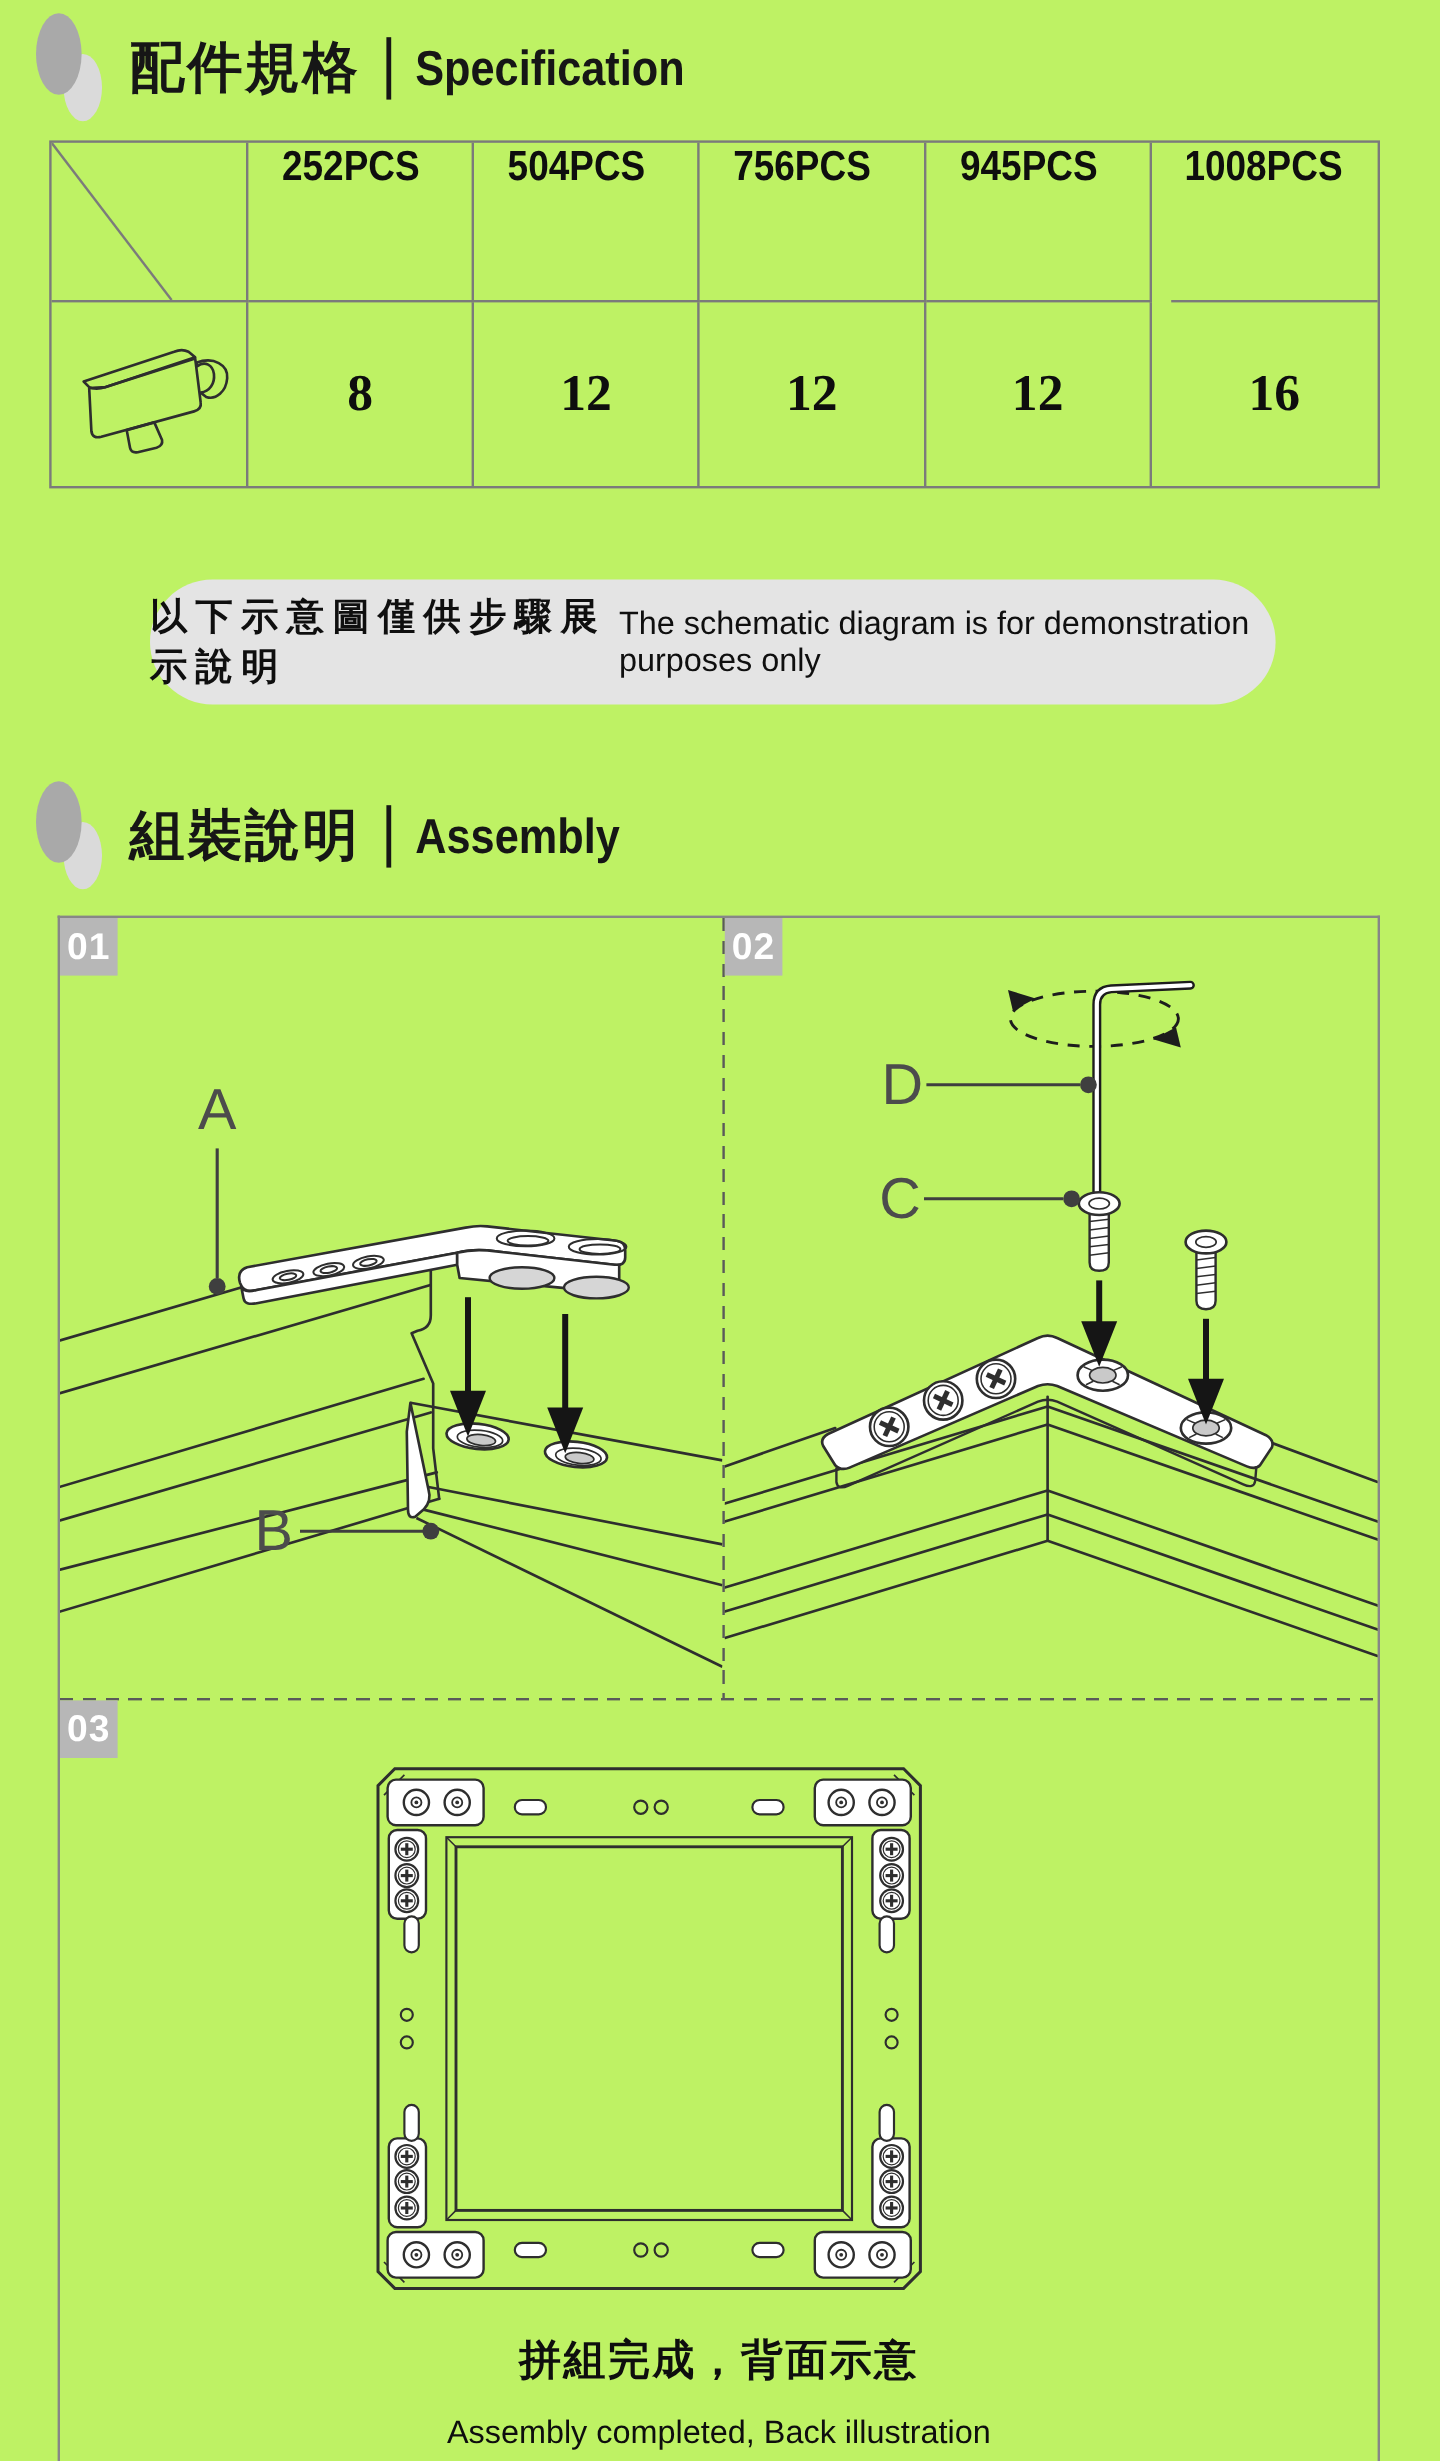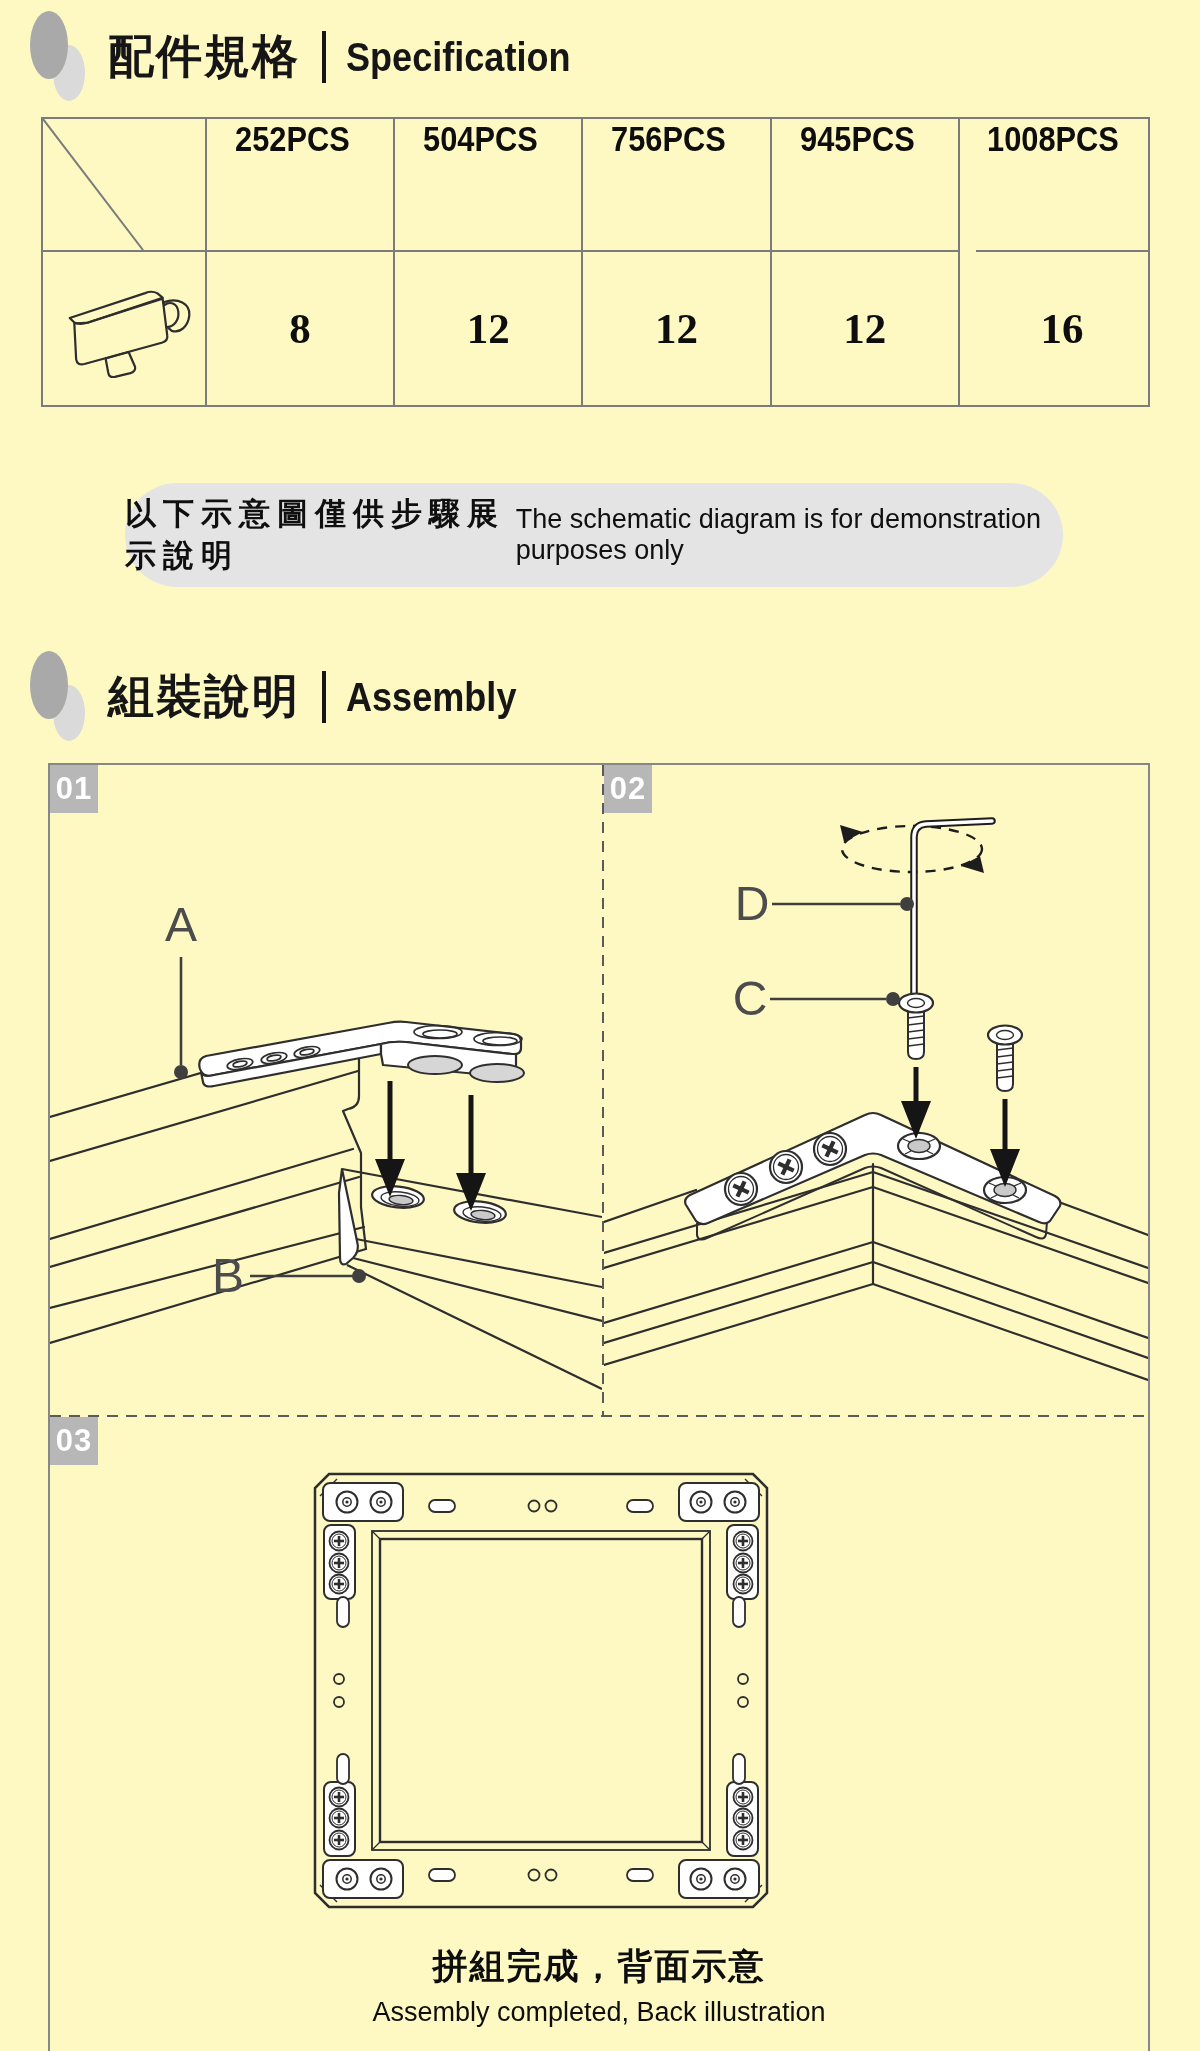--- a/index.html
+++ b/index.html
@@ -1,16 +1,16 @@
 <!DOCTYPE html>
 <html><head>
 <meta charset="utf-8">
 <style>
   html,body{margin:0;padding:0;background:#ffffff;}
-  .page{position:relative;width:1200px;height:2051px;background:#fef9c3;overflow:hidden;
+  .page{position:relative;width:1200px;height:2051px;background:#bef264;overflow:hidden;
         font-family:"Liberation Sans","DejaVu Sans",sans-serif;color:#111;}
 
   
   .section-head{position:absolute;left:28px;height:104px;display:flex;align-items:center;}
   .head-circles{flex:0 0 auto;margin-right:16px;}
   .zh-title{font-size:46px;font-weight:bold;letter-spacing:2px;color:#161616;
             font-family:"DejaVu Sans","Liberation Sans",sans-serif;}
   .head-bar{width:4px;height:52px;background:#161616;margin:0 20px 0 22px;}
   .en-title{font-size:41px;font-weight:700;color:#161616;}
   .cond{display:inline-block;transform:scaleX(.88);transform-origin:left center;}
@@ -47,21 +47,21 @@
   .badge{position:absolute;width:48px;height:48px;background:#b7b7b7;color:#fff;
          display:flex;align-items:center;justify-content:center;
          font-size:31px;font-weight:600;letter-spacing:1px;}
   .badge-01{left:0;top:0;}
   .badge-02{left:554px;top:0;}
   .badge-03{left:0;top:652px;}
   .panel1{position:absolute;left:0;top:0;}
   .panel2{position:absolute;left:554px;top:0;}
   .panel3{position:absolute;left:0;top:652px;}
   .caption{position:absolute;left:0;top:1178px;width:1098px;display:flex;
-           flex-direction:column;align-items:center;gap:7px;}
+           flex-direction:column;align-items:center;gap:22px;}
   .caption .zh{font-size:35px;font-weight:bold;letter-spacing:2px;color:#0e0e0e;
                font-family:"DejaVu Sans","Liberation Sans",sans-serif;}
   .caption .en{font-size:27px;font-weight:500;color:#0e0e0e;}
 
   svg text.part-label{font-family:"Liberation Sans",sans-serif;font-size:48px;fill:#4c4c4c;}
 </style>
 </head>
 <body>
 
 <div class="page">

